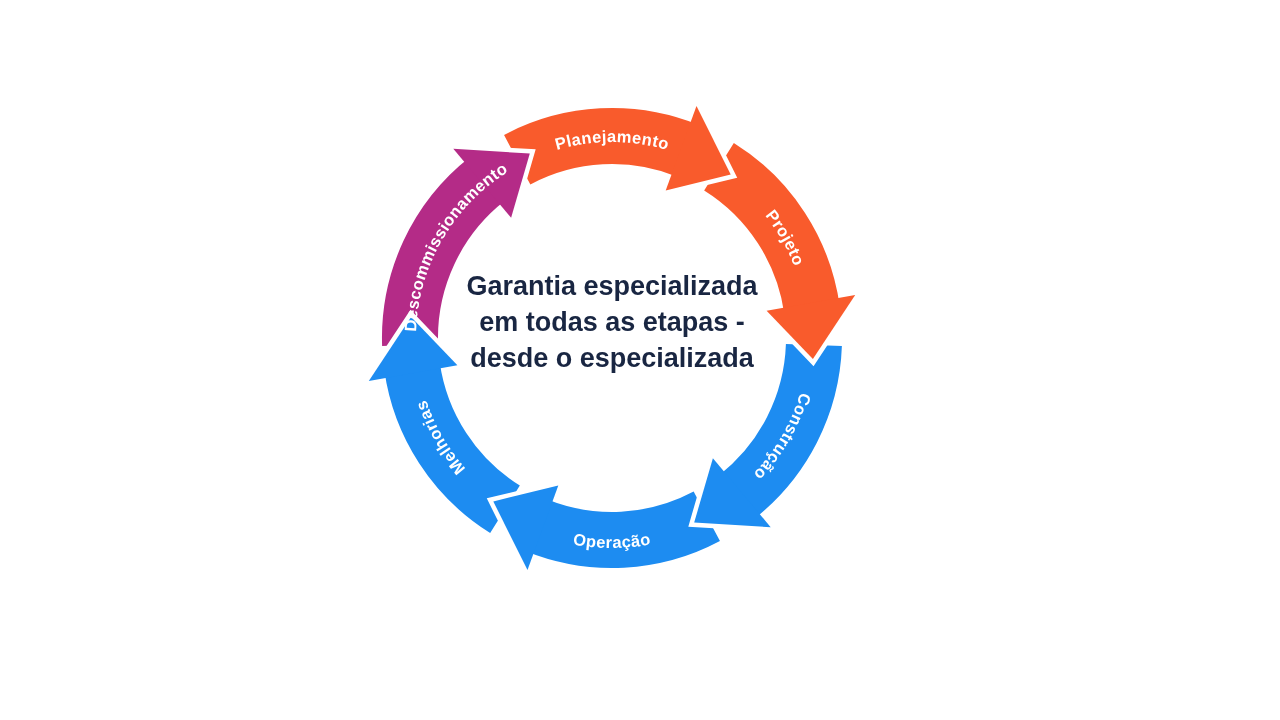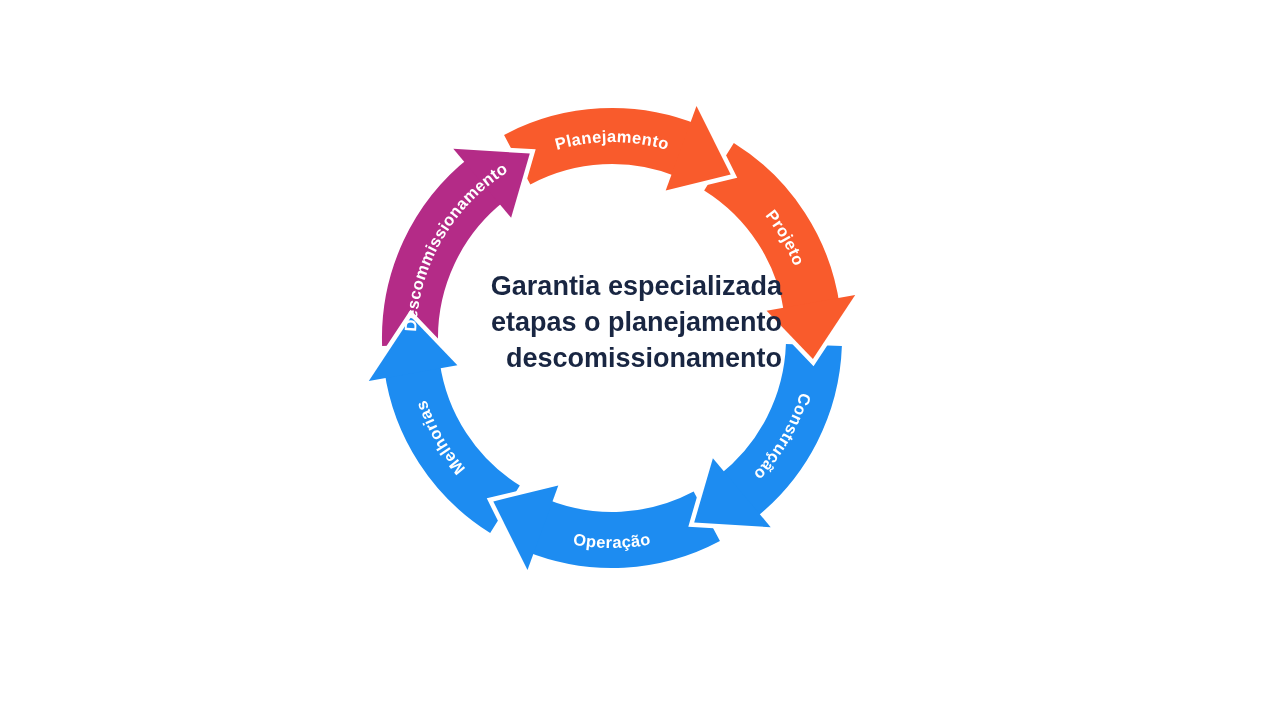--- a/index.html
+++ b/index.html
@@ -109,19 +109,19 @@
       <textPath href="#lp-operacao" startOffset="50%">Operação</textPath>
     </text>
     <text class="seg-label" text-anchor="middle" fill="#FFFFFF">
       <textPath href="#lp-melhorias" startOffset="50%">Melhorias</textPath>
     </text>
     <text class="seg-label" text-anchor="middle" fill="#FFFFFF">
       <textPath href="#lp-descommissionamento" startOffset="50%">Descommissionamento</textPath>
     </text>
   </svg>
 
-  <div class="center-text" style="color: rgb(25, 38, 66); text-align: right;">
+  <div class="center-text" style="color: rgb(25, 38, 66);">
     <div>Garantia especializada</div>
-    <div>etapas o planejamento</div>
-    <div>descomissionamento</div>
+    <div>em todas as etapas -</div>
+    <div>desde o especializada</div>
   </div>
 
 </div>
 
 </body></html>

